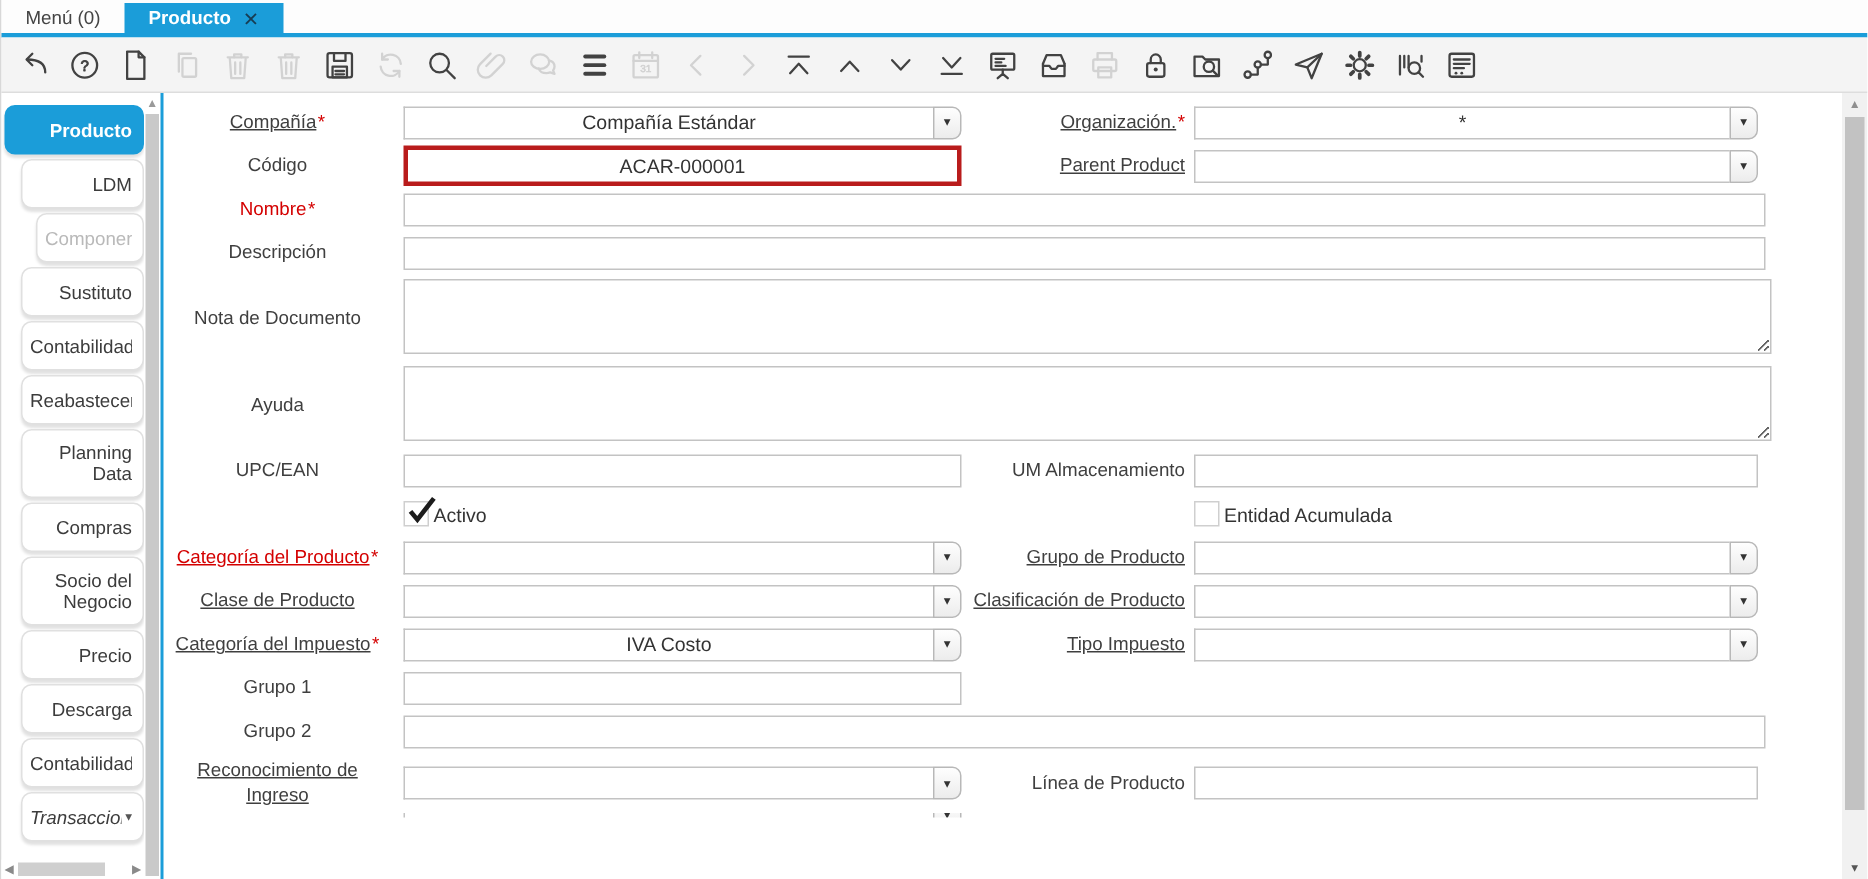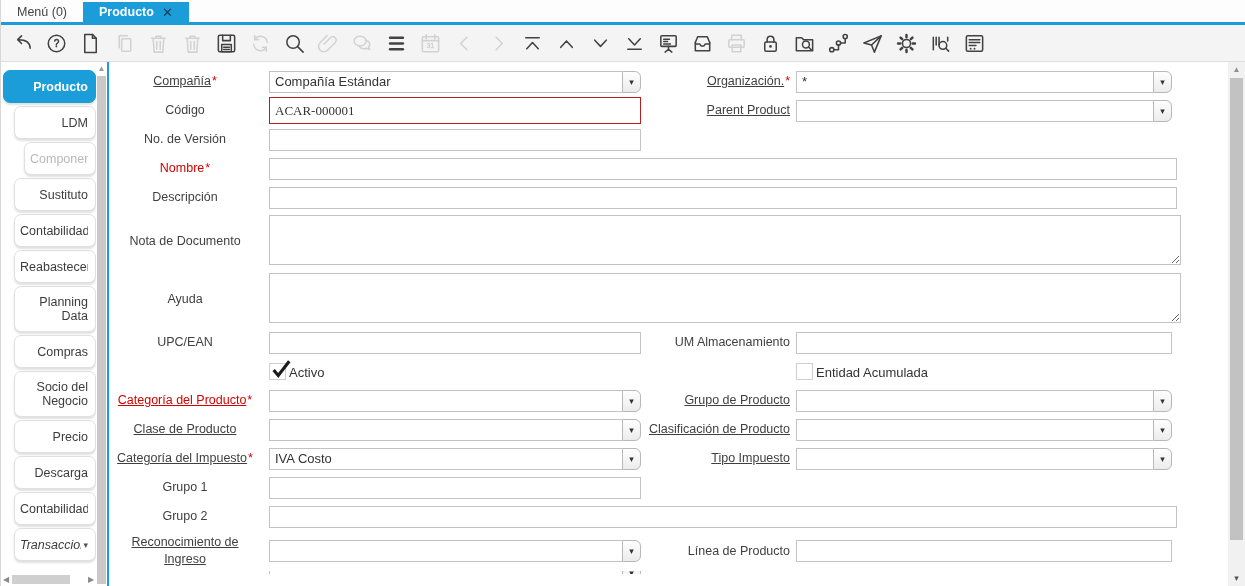--- a/index.html
+++ b/index.html
@@ -65,22 +65,22 @@
   .lblcol-r { width:155px; flex:0 0 155px; text-align:right; padding-right:6px; }
   .flabel { font-size:12.5px; color:#3f3f3f; line-height:1.25; }
   .flabel.link .lbl-text { text-decoration:underline; cursor:pointer; }
   .flabel.red { color:var(--mandatory); }
   .req { color:var(--mandatory); margin-left:1px; }
   .w-half { width:372px; flex:0 0 372px; }
   .w-half-r { width:376px; flex:0 0 376px; }
   .w-full { width:908px; flex:0 0 908px; }
 
   input.txt, .combo input { height:22px; border:1px solid #c3c3c3; padding:0 5px;
-     font-family:inherit; font-size:13px; color:#333; width:100%; background:#fff; outline:none; }
-  input.txt.hl { border:1px solid #b91c1c; height:27px;font-family:Liberation Serif, serif; }
+     font-family:inherit; font-size:13px; color:#333; width:100%; background:#fff; outline:none;text-align:center; }
+  input.txt.hl { border:3px solid #b91c1c; height:27px; }
   textarea.txa { width:912px; height:50px; border:1px solid #c3c3c3; resize:both;
      font-family:inherit; font-size:13px; padding:2px 5px; outline:none; }
   .combo { display:flex; height:22px; width:100%; }
   .combo input { border-right:none; flex:1; min-width:0; }
   .combo-btn { width:19px; flex:0 0 19px; border:1px solid #b8b8b8; border-radius:0 6px 6px 0;
      background:linear-gradient(#fefefe,#ececec); display:flex; align-items:center;
      justify-content:center; font-size:9px; color:#333; cursor:pointer; }
 
   .cbwrap { display:flex; align-items:flex-end; }
   .cbox { width:17px; height:17px; border:1px solid #cfcfcf; background:#fff;
@@ -383,24 +383,20 @@
           <div class="w-half"><input class="txt hl" value="ACAR-000001" style=""></div>
           <div class="lblcol-r"><span class="flabel link"><span class="lbl-text">Parent Product</span></span></div>
           <div class="w-half-r">
             <div class="combo">
               <input style="">
               <div class="combo-btn">▾</div>
             </div>
           </div>
         </div>
         <div class="frow">
-          <div class="lblcol"><span class="flabel"><span class="lbl-text">No. de Versión</span></span></div>
-          <div class="w-half"><input class="txt" style=""></div>
-        </div>
-        <div class="frow">
           <div class="lblcol"><span class="flabel red"><span class="lbl-text">Nombre</span><span class="req">*</span></span></div>
           <div class="w-full"><input class="txt" style=""></div>
         </div>
         <div class="frow">
           <div class="lblcol"><span class="flabel"><span class="lbl-text">Descripción</span></span></div>
           <div class="w-full"><input class="txt" style=""></div>
         </div>
         <div class="frow tall">
           <div class="lblcol"><span class="flabel"><span class="lbl-text">Nota de Documento</span></span></div>
           <div class="w-full"><textarea class="txa" style=""></textarea></div>

